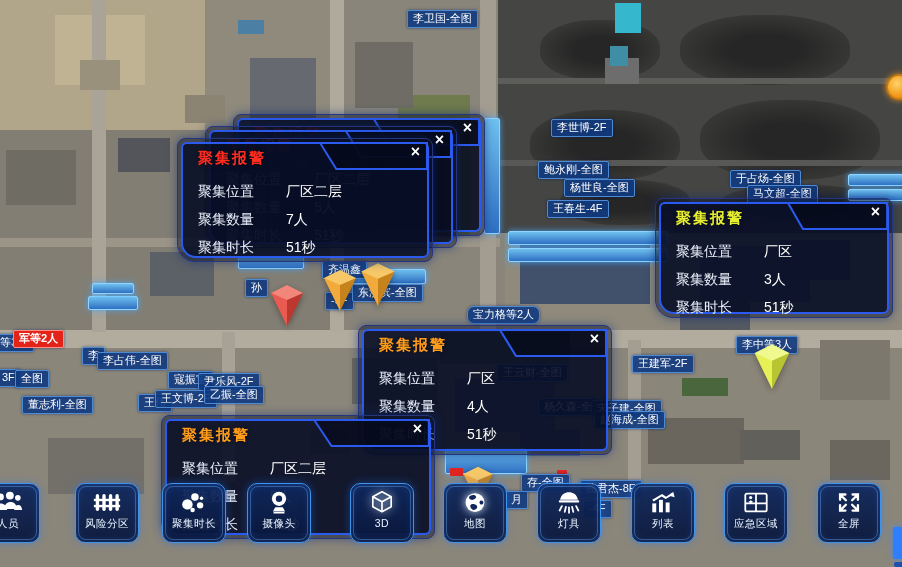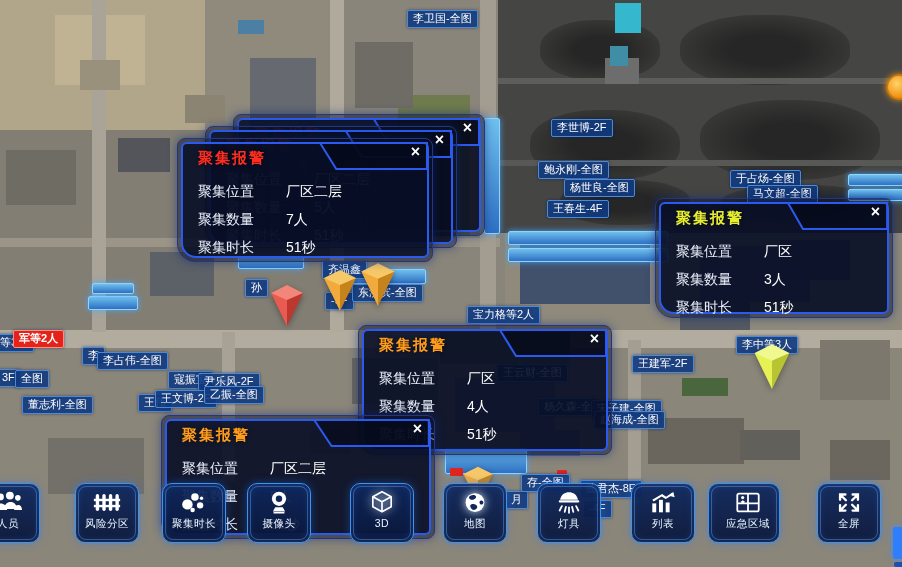--- a/index.html
+++ b/index.html
@@ -126,21 +126,21 @@
       <div class="map-label" style="left: 551px; top: 119px;">李世博-2F</div>
       <div class="map-label" style="left: 538px; top: 161px;">鲍永刚-全图</div>
       <div class="map-label" style="left: 564px; top: 179px;">杨世良-全图</div>
       <div class="map-label" style="left: 547px; top: 200px;">王春生-4F</div>
       <div class="map-label" style="left: 730px; top: 170px;">于占炀-全图</div>
       <div class="map-label" style="left: 747px; top: 185px;">马文超-全图</div>
       <div class="map-label" style="left: 298px; top: 261px; margin-left: 24px;">齐温鑫</div>
       <div class="map-label" style="left: 245px; top: 279px;">孙</div>
       <div class="map-label" style="left: 325px; top: 292px;">-5F</div>
       <div class="map-label" style="left: 352px; top: 284px;">东济滨-全图</div>
-      <div class="map-label" style="left: 467px; top: 306px;">宝力格等2人</div>
+      <div class="map-label" style="left: 467px; top: 306px; border-radius: 7px;">宝力格等2人</div>
       <div class="map-label" style="left: 497px; top: 364px;">王云财-全图</div>
       <div class="map-label" style="left: 538px; top: 398px;">杨久森-全</div>
       <div class="map-label" style="left: 591px; top: 400px;">宋子建-全图</div>
       <div class="map-label" style="left: 594px; top: 411px;">赵海成-全图</div>
       <div class="map-label" style="left: 632px; top: 355px;">王建军-2F</div>
       <div class="map-label" style="left: 736px; top: 336px;">李中等3人</div>
       <div class="map-label" style="left: -6px; top: 334px;">等3人</div>
       <div class="map-label red" style="left: 13px; top: 330px;">军等2人</div>
       <div class="map-label" style="left: 82px; top: 347px;">李</div>
       <div class="map-label" style="left: 97px; top: 352px;">李占伟-全图</div>
@@ -384,21 +384,21 @@
       <div class="tool-tile" style="left: 631px;">
         <span class="tool-icon"><svg viewBox="0 0 32 28" fill="#fff">
             <rect x="4" y="15" width="4.4" height="10"></rect>
             <rect x="11.5" y="11" width="4.4" height="14"></rect>
             <rect x="19" y="14" width="4.4" height="11"></rect>
             <path d="M4 11L15 4.5l4.5 3L26 3l1.6 2-8.6 5.2-4.5-3L5.5 13z"></path>
             <path d="M27.5 2l1.5 6-6-1.5z"></path>
           </svg></span>
         <div class="tool-label">列表</div>
       </div>
-      <div class="tool-tile" style="left: 708px; padding-left: 8px;">
+      <div class="tool-tile" style="left: 724px;">
         <span class="tool-icon"><svg viewBox="0 0 32 28" fill="none" stroke="#fff" stroke-width="2">
             <rect x="4" y="4" width="24" height="20" rx="2"></rect>
             <path d="M16 4v20M4 15h24"></path>
             <g fill="#fff" stroke="none">
               <circle cx="10" cy="8.5" r="1.8"></circle>
               <path d="M7.5 13.5l2.5-2 2.5 1.5-1.5 2.5z"></path>
             </g>
           </svg></span>
         <div class="tool-label">应急区域</div>
       </div>

